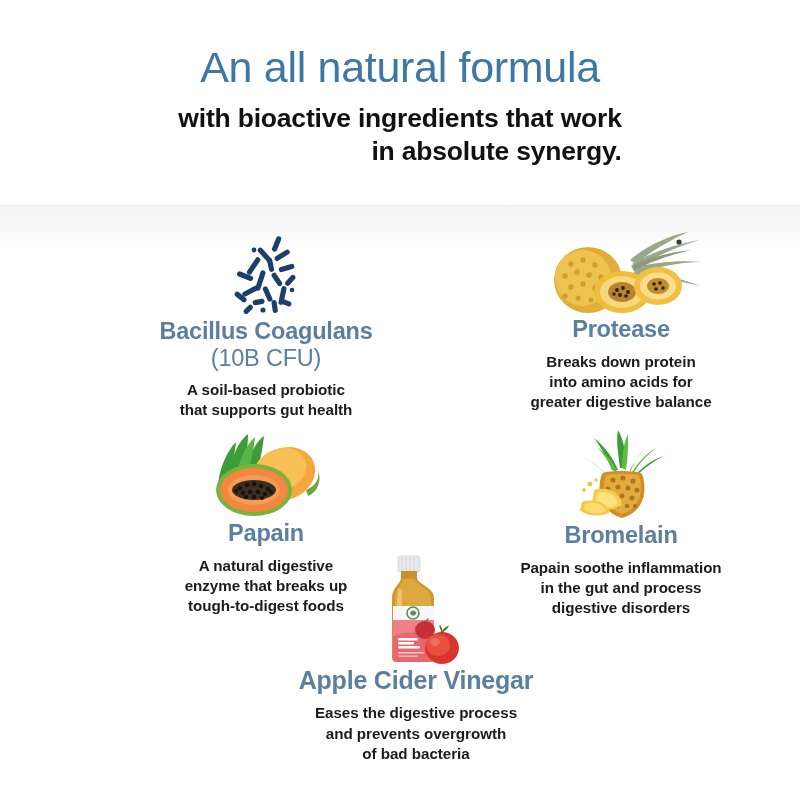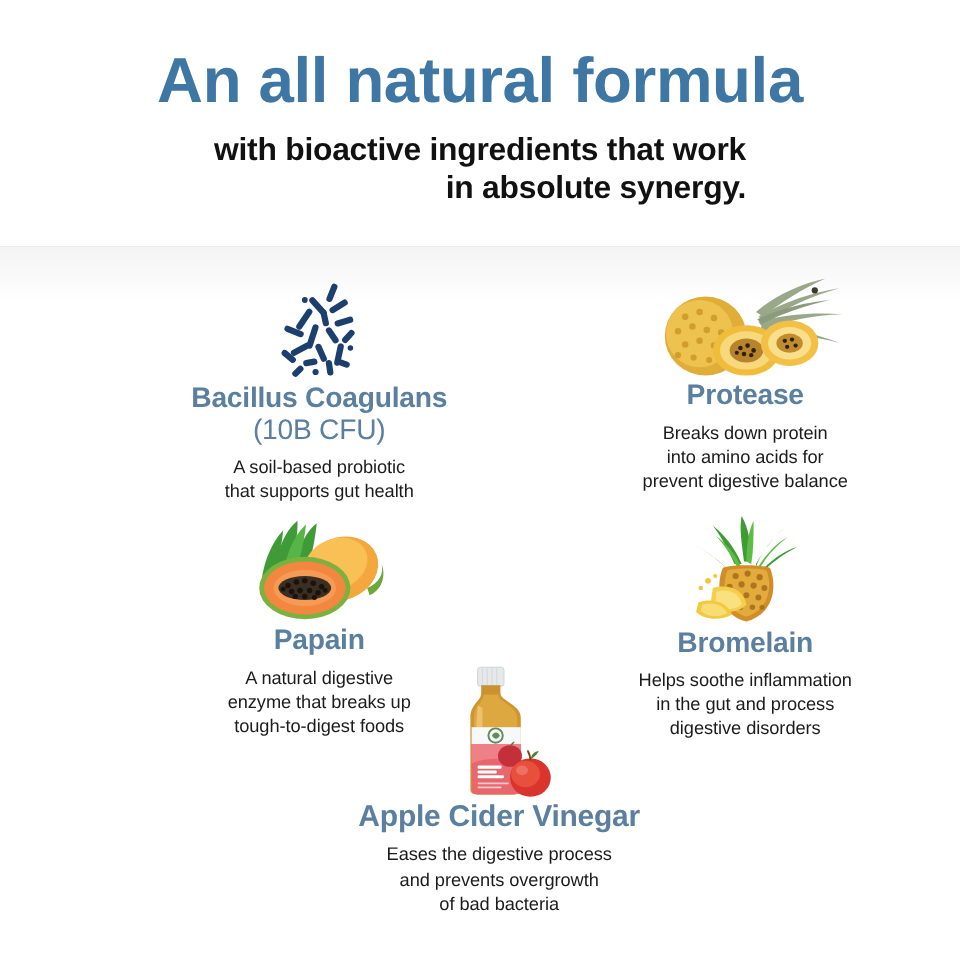--- a/index.html
+++ b/index.html
@@ -20,22 +20,22 @@
 
   
   .header {
     position:absolute; left:0; top:0; width:800px; height:205px;
     background:#ffffff;
     display:flex; flex-direction:column;
     align-items:center; justify-content:center;
     padding-top:6px;
   }
   .headline {
-    font-size:53px;
-    font-weight:700;
+    font-size:43px;
+    font-weight:400;
     color:#3f77a4;
     letter-spacing:-0.3px;
     line-height:1.08;
     text-align:center;
   }
   .subhead {
     margin-top:12px;
     font-size:26.5px;
     font-weight:700;
     color:#111111;
@@ -83,21 +83,21 @@
   .ing-sub {
     font-size:23.5px;
     font-weight:400;
     color:#5b7f9e;
     line-height:1.13;
     letter-spacing:-0.2px;
   }
   .ing-desc {
     margin-top:9px;
     font-size:15.2px;
-    font-weight:400;
+    font-weight:700;
     color:#1b1b1b;
     line-height:1.34;
     letter-spacing:-0.05px;
   }
   .ing-desc-line { display:block; }
 
   .acv-name { font-size:25px; }
 
   
   svg { display:block; }
@@ -209,21 +209,21 @@
             <circle cx="127" cy="58" r="1.8"></circle>
               <circle cx="120" cy="59" r="1.8"></circle>
           </g>
           <circle cx="143" cy="12" r="2.6" fill="#3b3b2b"></circle>
         </svg>
       </div>
       <div class="ing-name">Protease</div>
       <div class="ing-desc">
         <span class="ing-desc-line">Breaks down protein</span>
         <span class="ing-desc-line">into amino acids for</span>
-        <span class="ing-desc-line">prevent digestive balance</span>
+        <span class="ing-desc-line">greater digestive balance</span>
       </div>
     </div>
 
     <div class="cell cell-papain">
       <div class="icon-wrap">
         <svg width="132" height="92" viewBox="0 0 132 92">
 
           <g fill="#3f9b38">
             <path d="M30 50 C30 28 40 12 48 6 C48 24 44 42 38 54 Z"></path>
             <path d="M44 52 C46 30 56 14 64 8 C62 26 58 44 52 56 Z"></path>
@@ -309,21 +309,21 @@
           <path d="M25 76 C34 73 43 76 46 83 C38 87 29 86 24 81 Z" fill="#f8dd75"></path>
           <g fill="#f0c73c">
             <circle cx="30" cy="56" r="2.4"></circle>
               <circle cx="24" cy="62" r="1.9"></circle>
             <circle cx="36" cy="52" r="1.7"></circle>
           </g>
         </svg>
       </div>
       <div class="ing-name">Bromelain</div>
       <div class="ing-desc">
-        <span class="ing-desc-line">Helps soothe inflammation</span>
+        <span class="ing-desc-line">Papain soothe inflammation</span>
         <span class="ing-desc-line">in the gut and process</span>
         <span class="ing-desc-line">digestive disorders</span>
       </div>
     </div>
 
     <div class="cell cell-acv">
       <div class="icon-wrap">
         <svg width="96" height="112" viewBox="0 0 96 112">
 
           <rect x="30" y="2" width="22" height="16" rx="2.5" fill="#e6e8ea"></rect>

